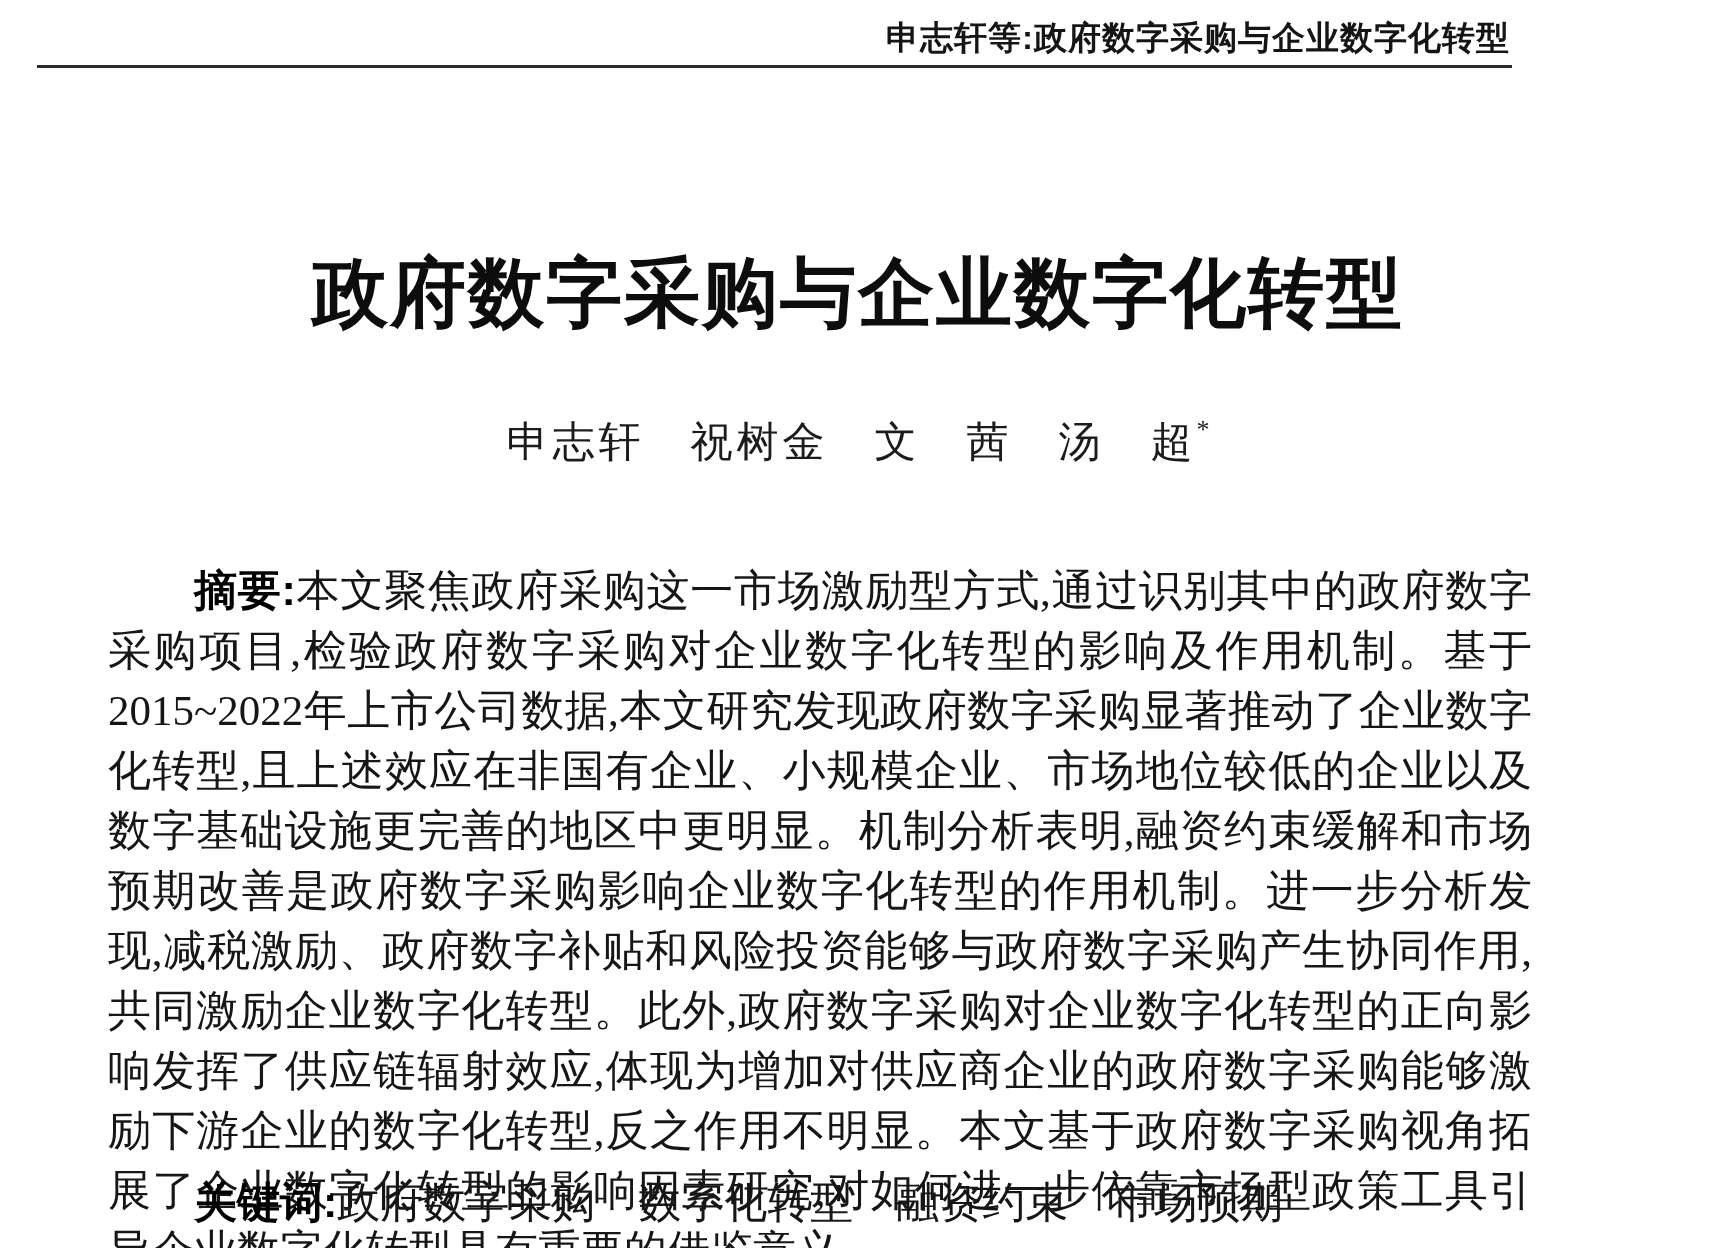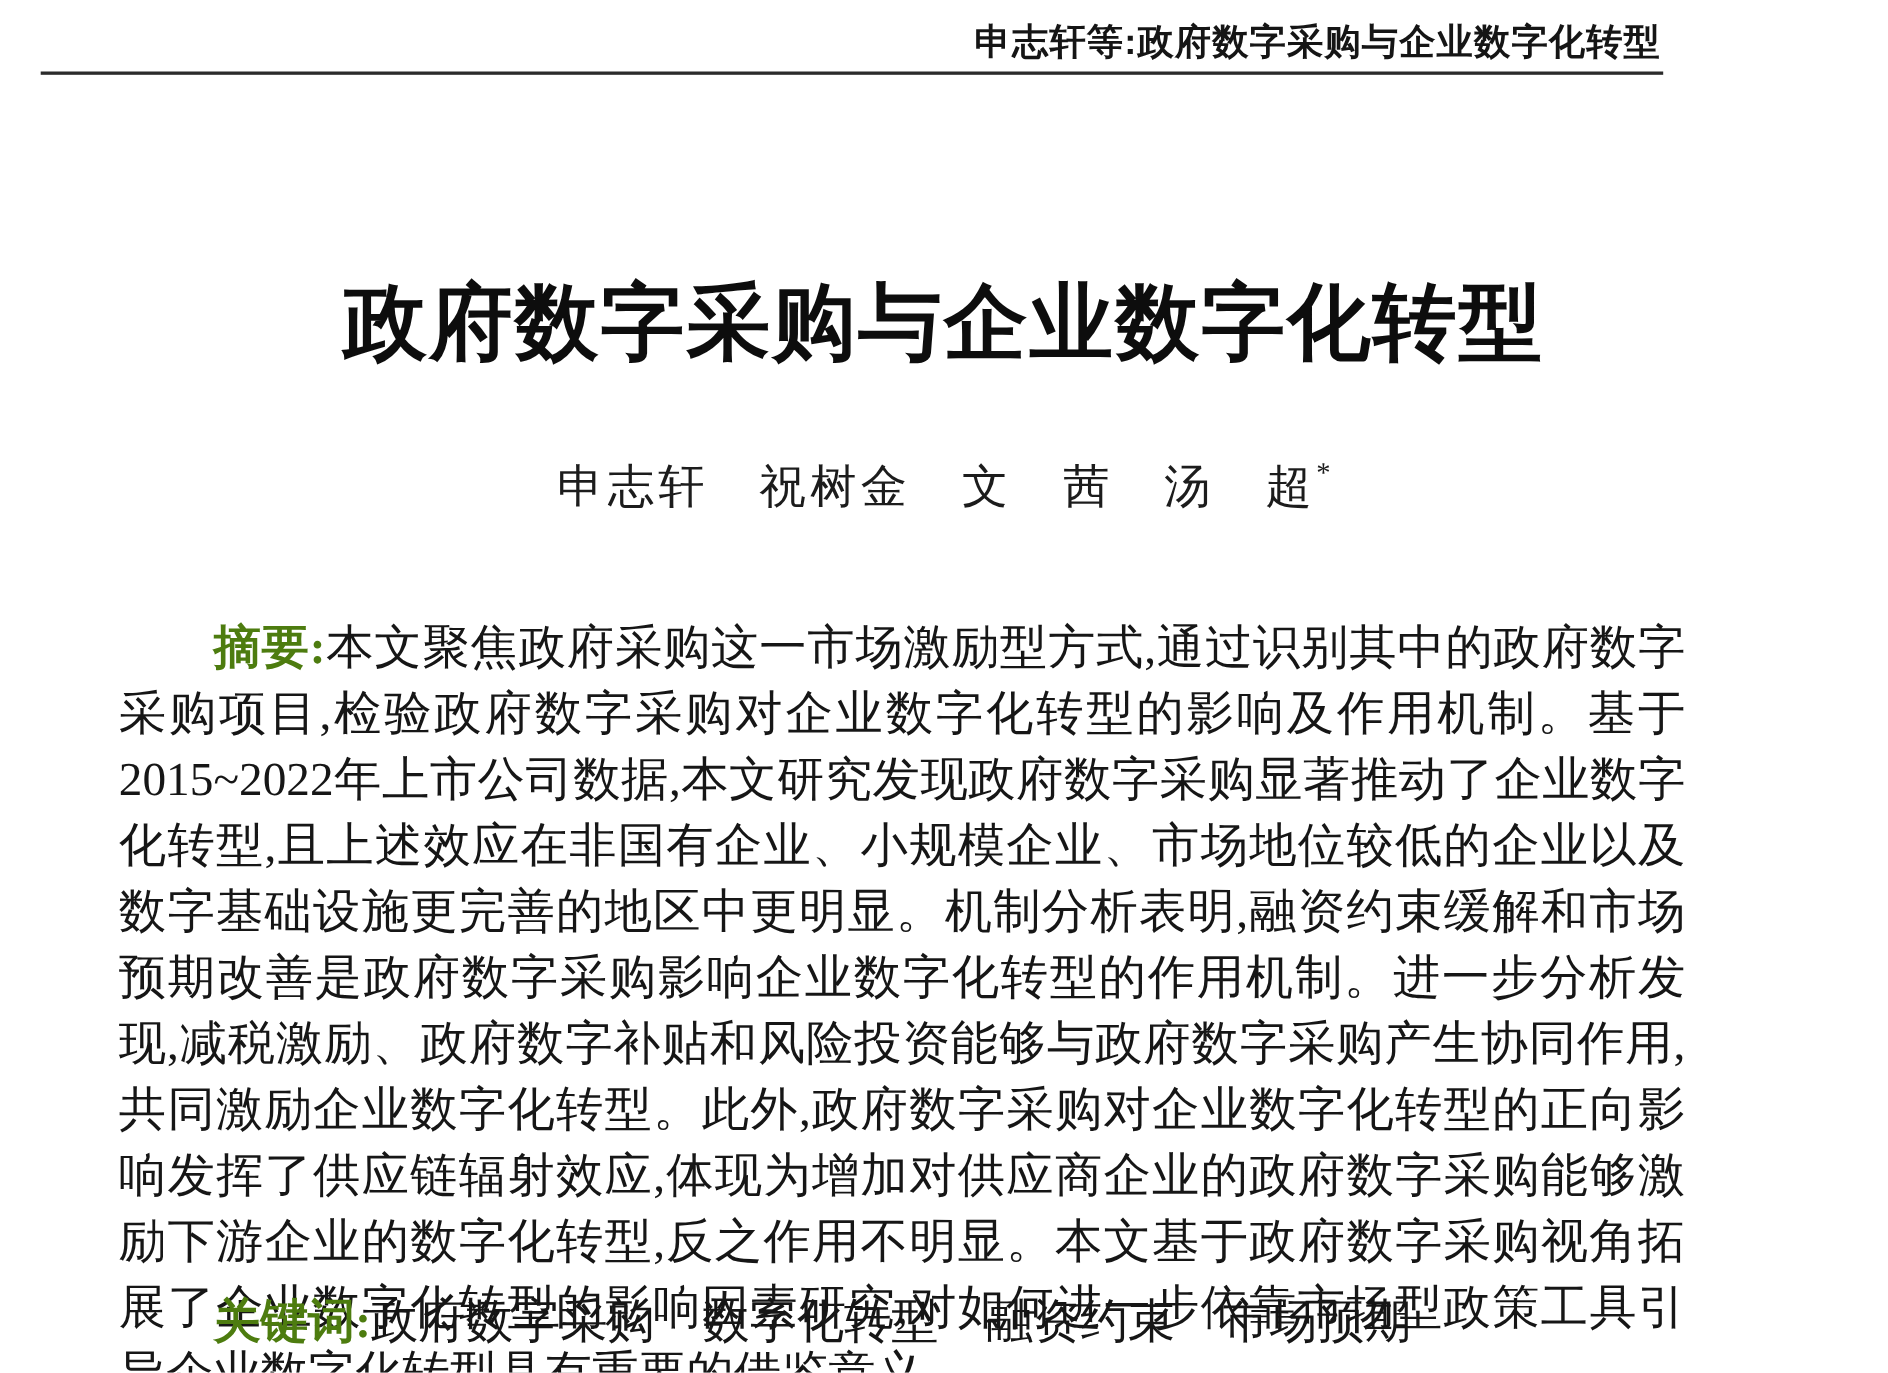--- a/index.html
+++ b/index.html
@@ -86,23 +86,23 @@
     line-height: 60px;
     text-align: justify;
     text-justify: inter-character;
     color: #161616;
   }
   .abstract p {
     margin: 0;
     text-indent: 86px;
   }
   .inline-label {
-    font-family: Liberation Serif, serif;
+    font-family: Liberation Sans, sans-serif;
     font-weight: 700;
-    color: #4d7c0f;
+    color: #000000;
   }
 
   
   .keywords {
     position: absolute;
     top: 1172px;
     left: 108px;
     width: 1424px;
     font-size: 43px;
     line-height: 60px;

